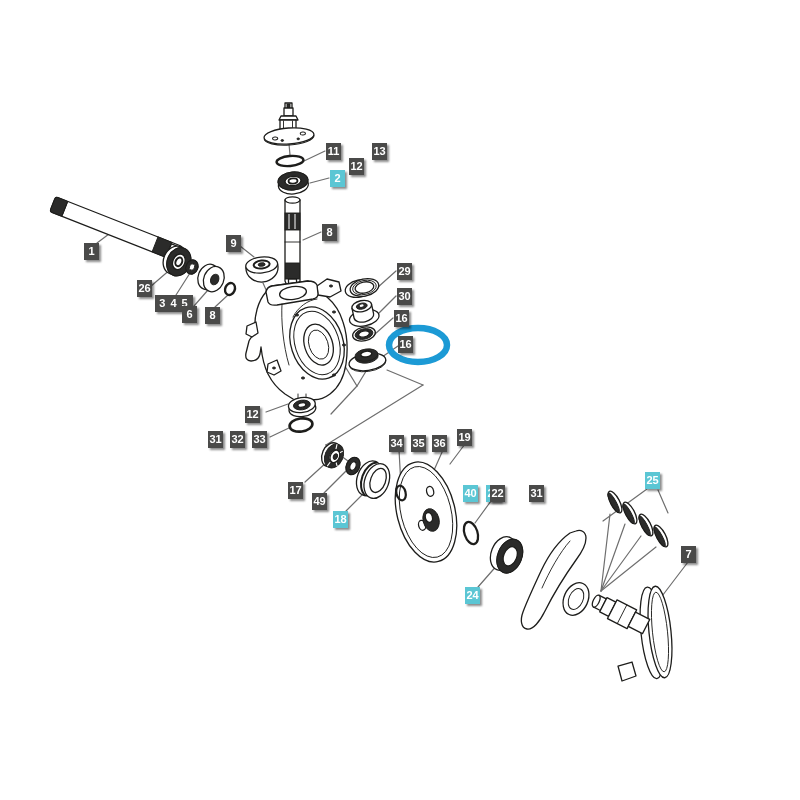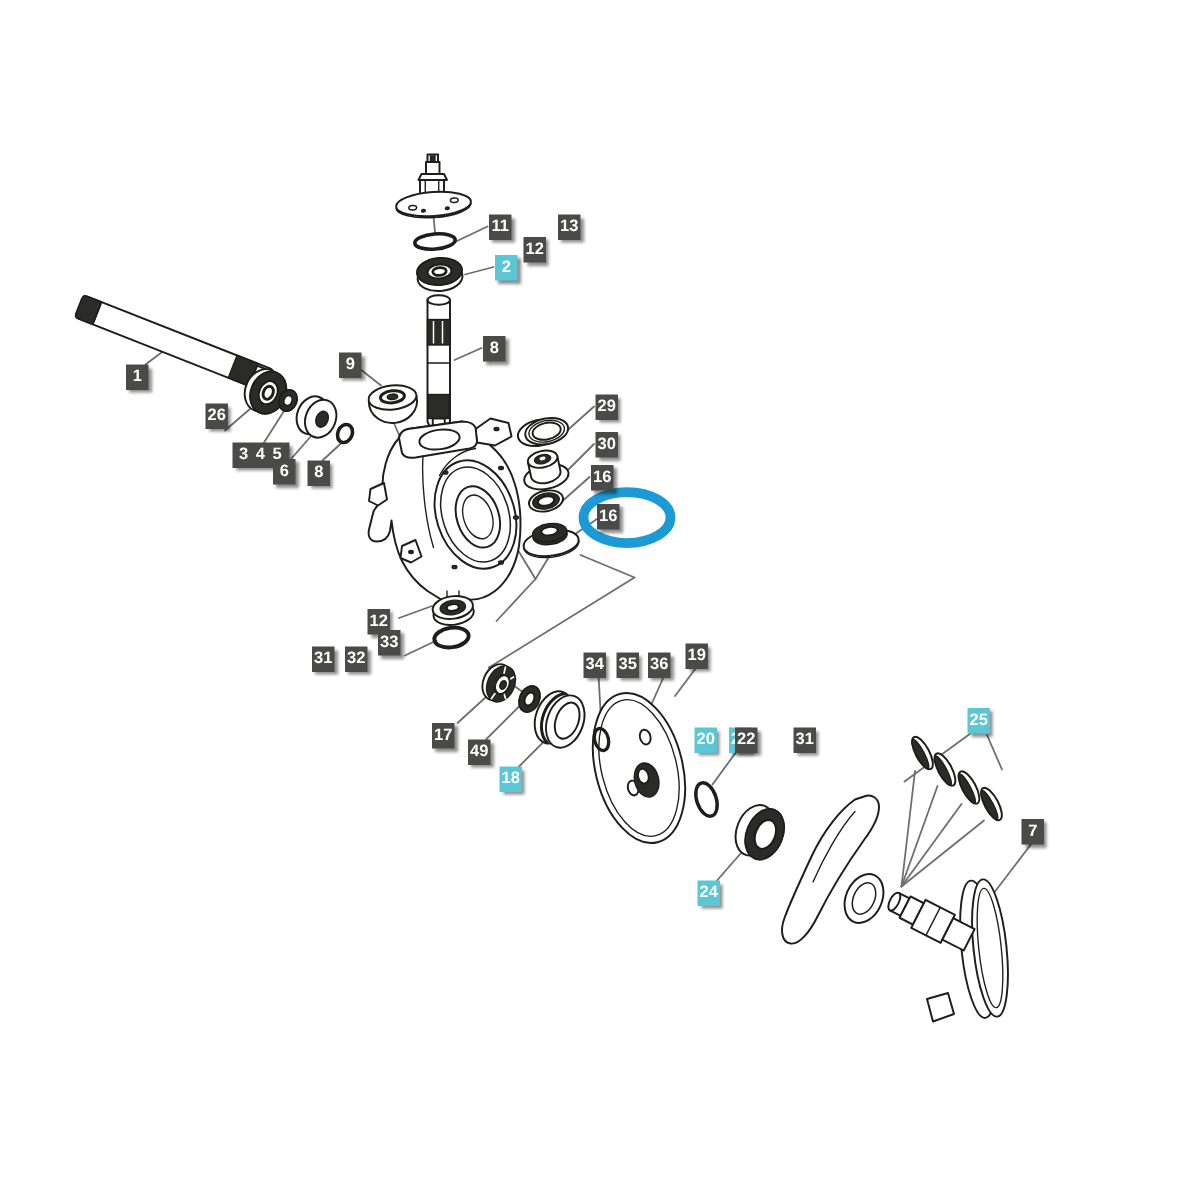--- a/index.html
+++ b/index.html
@@ -323,29 +323,29 @@
   <div class="lbl dark" style="left:245px;top:406px">12</div>
   <div class="lbl dark" style="left:326px;top:143px">11</div>
   <div class="lbl dark" style="left:349px;top:158px">12</div>
   <div class="lbl dark" style="left:372px;top:143px">13</div>
   <div class="lbl dark" style="left:322px;top:224px">8</div>
   <div class="lbl dark" style="left:394px;top:310px">16</div>
   <div class="lbl dark" style="left:398px;top:336px">16</div>
   <div class="lbl dark" style="left:288px;top:482px">17</div>
   <div class="lbl cyan" style="left:333px;top:511px">18</div>
   <div class="lbl dark" style="left:457px;top:429px">19</div>
-  <div class="lbl cyan" style="left:463px;top:485px">20</div>
+  <div class="lbl cyan" style="left:463px;top:485px">40</div>
   <div class="lbl cyan" style="left:486px;top:485px">21</div>
   <div class="lbl dark" style="left:490px;top:485px">22</div>
   <div class="lbl cyan" style="left:465px;top:587px">24</div>
   <div class="lbl cyan" style="left:645px;top:472px">25</div>
-  <div class="lbl dark" style="left:137px;top:269px">26</div>
+  <div class="lbl dark" style="left:137px;top:280px">26</div>
   <div class="lbl dark" style="left:529px;top:485px">31</div>
   <div class="lbl dark" style="left:312px;top:493px">49</div>
   <div class="lbl dark" style="left:397px;top:263px">29</div>
   <div class="lbl dark" style="left:397px;top:288px">30</div>
   <div class="lbl dark" style="left:208px;top:431px">31</div>
   <div class="lbl dark" style="left:230px;top:431px">32</div>
-  <div class="lbl dark" style="left:252px;top:420px">33</div>
+  <div class="lbl dark" style="left:252px;top:431px">33</div>
   <div class="lbl dark" style="left:389px;top:435px">34</div>
   <div class="lbl dark" style="left:411px;top:435px">35</div>
   <div class="lbl dark" style="left:432px;top:435px">36</div>
 </div>
 
 </body></html>

